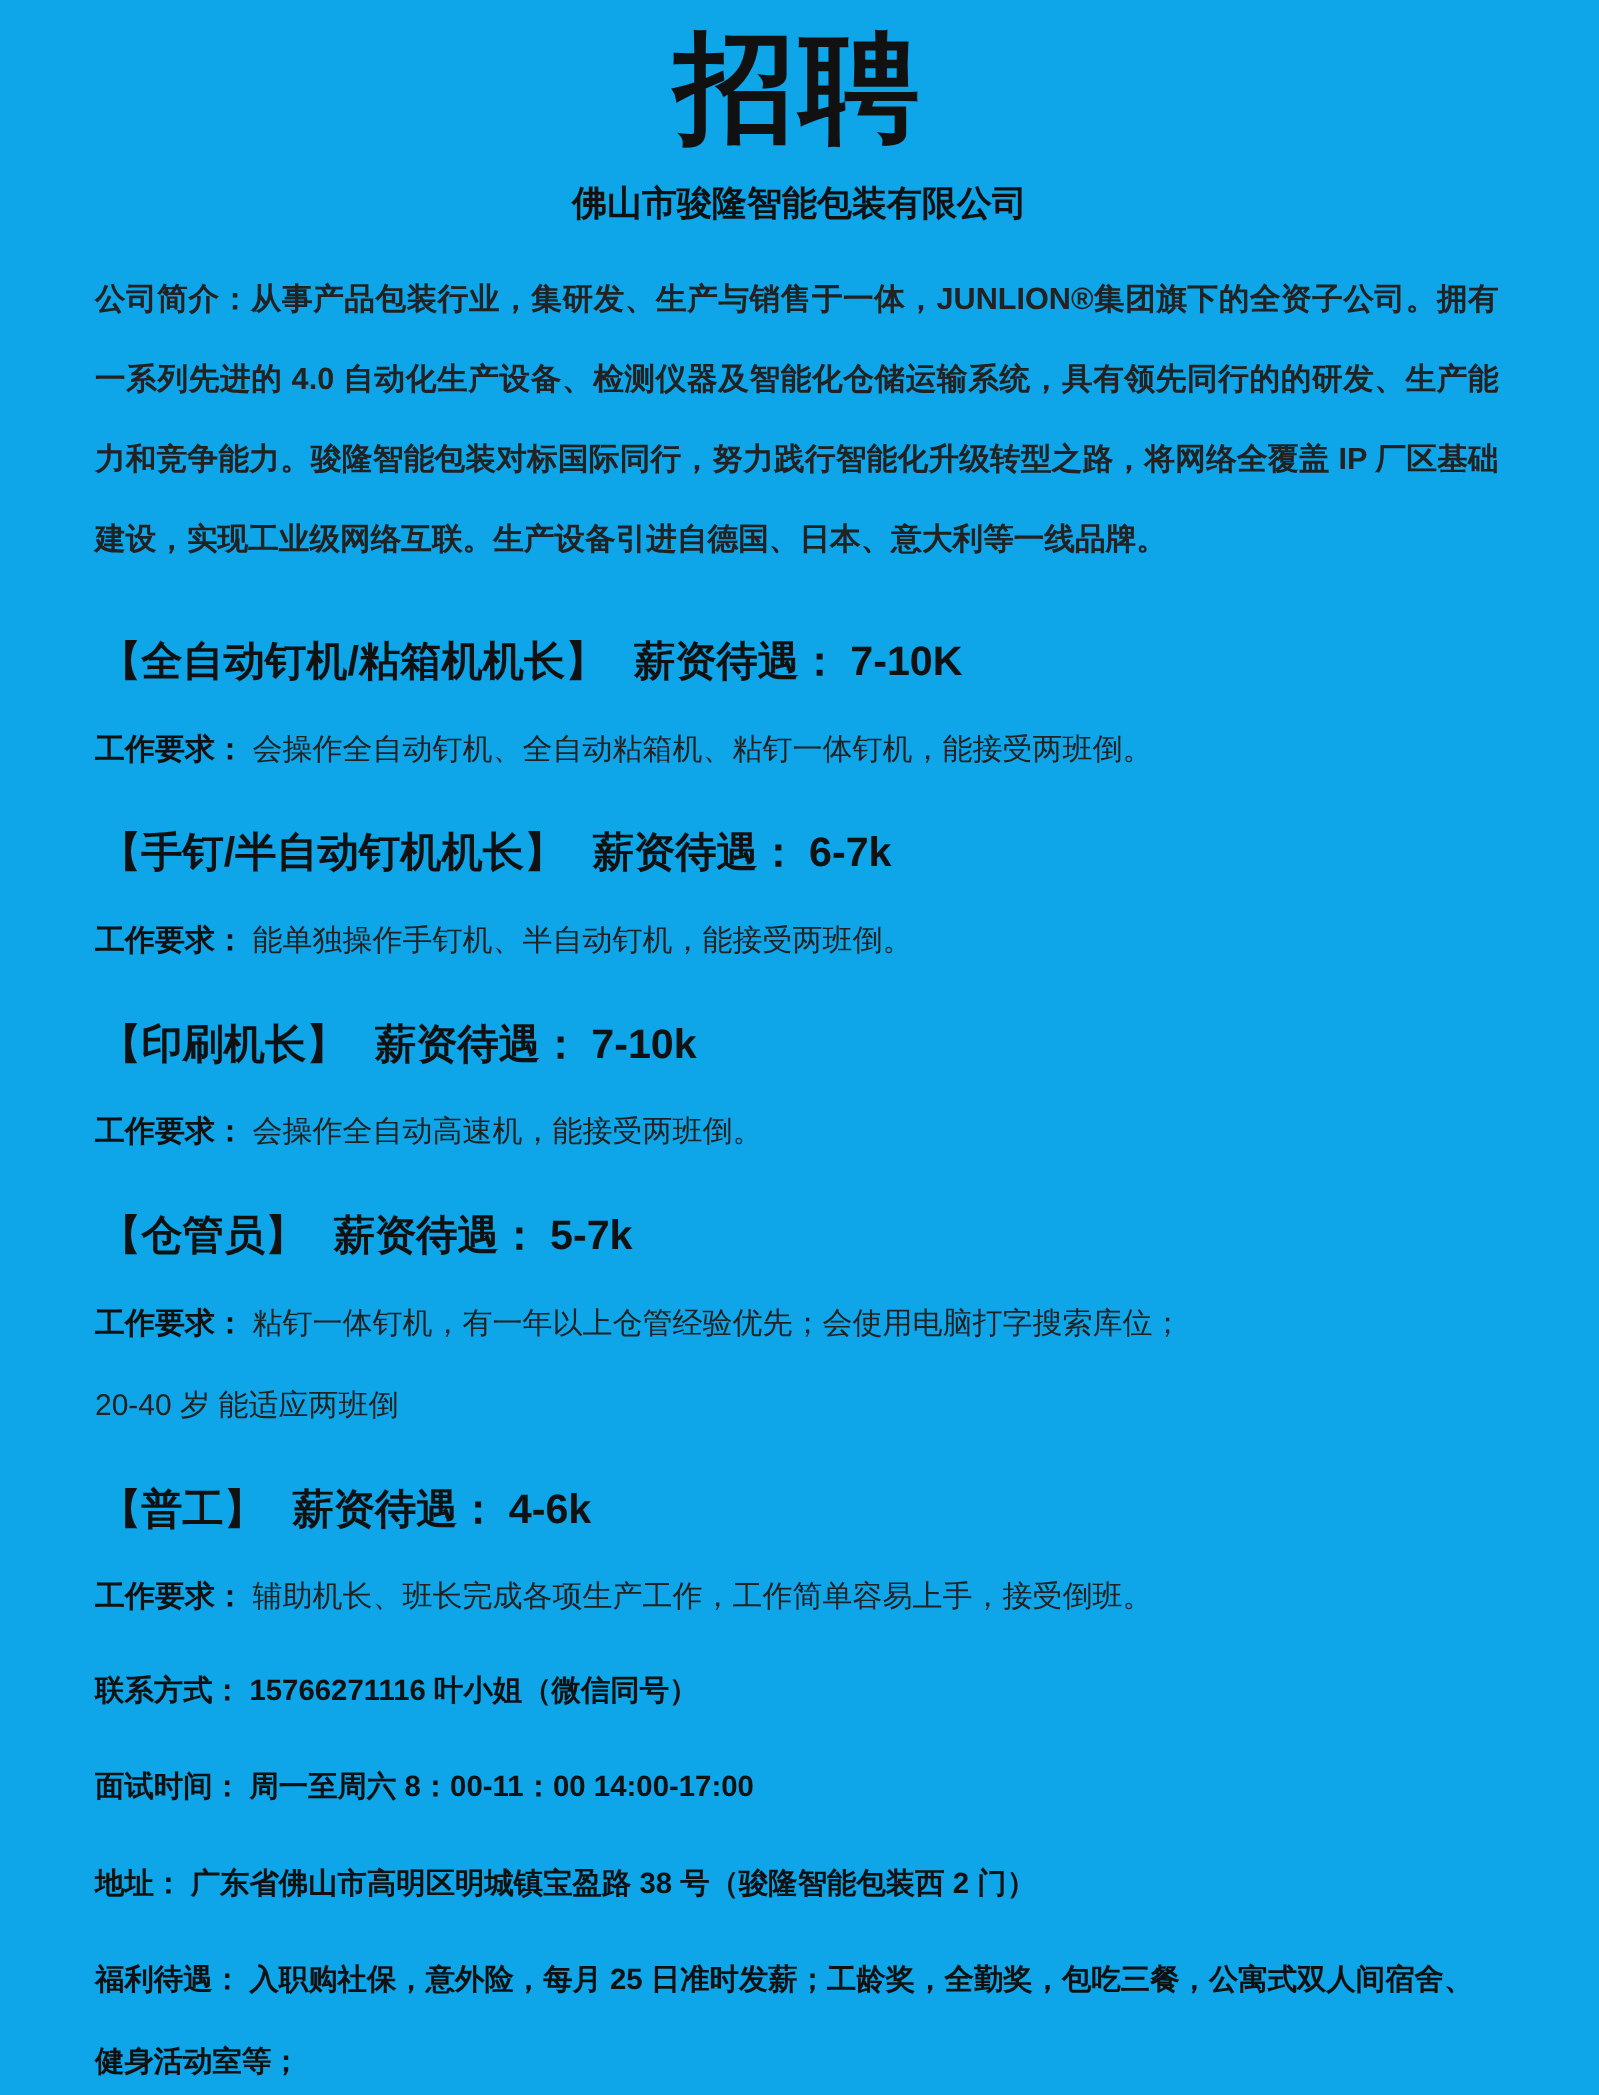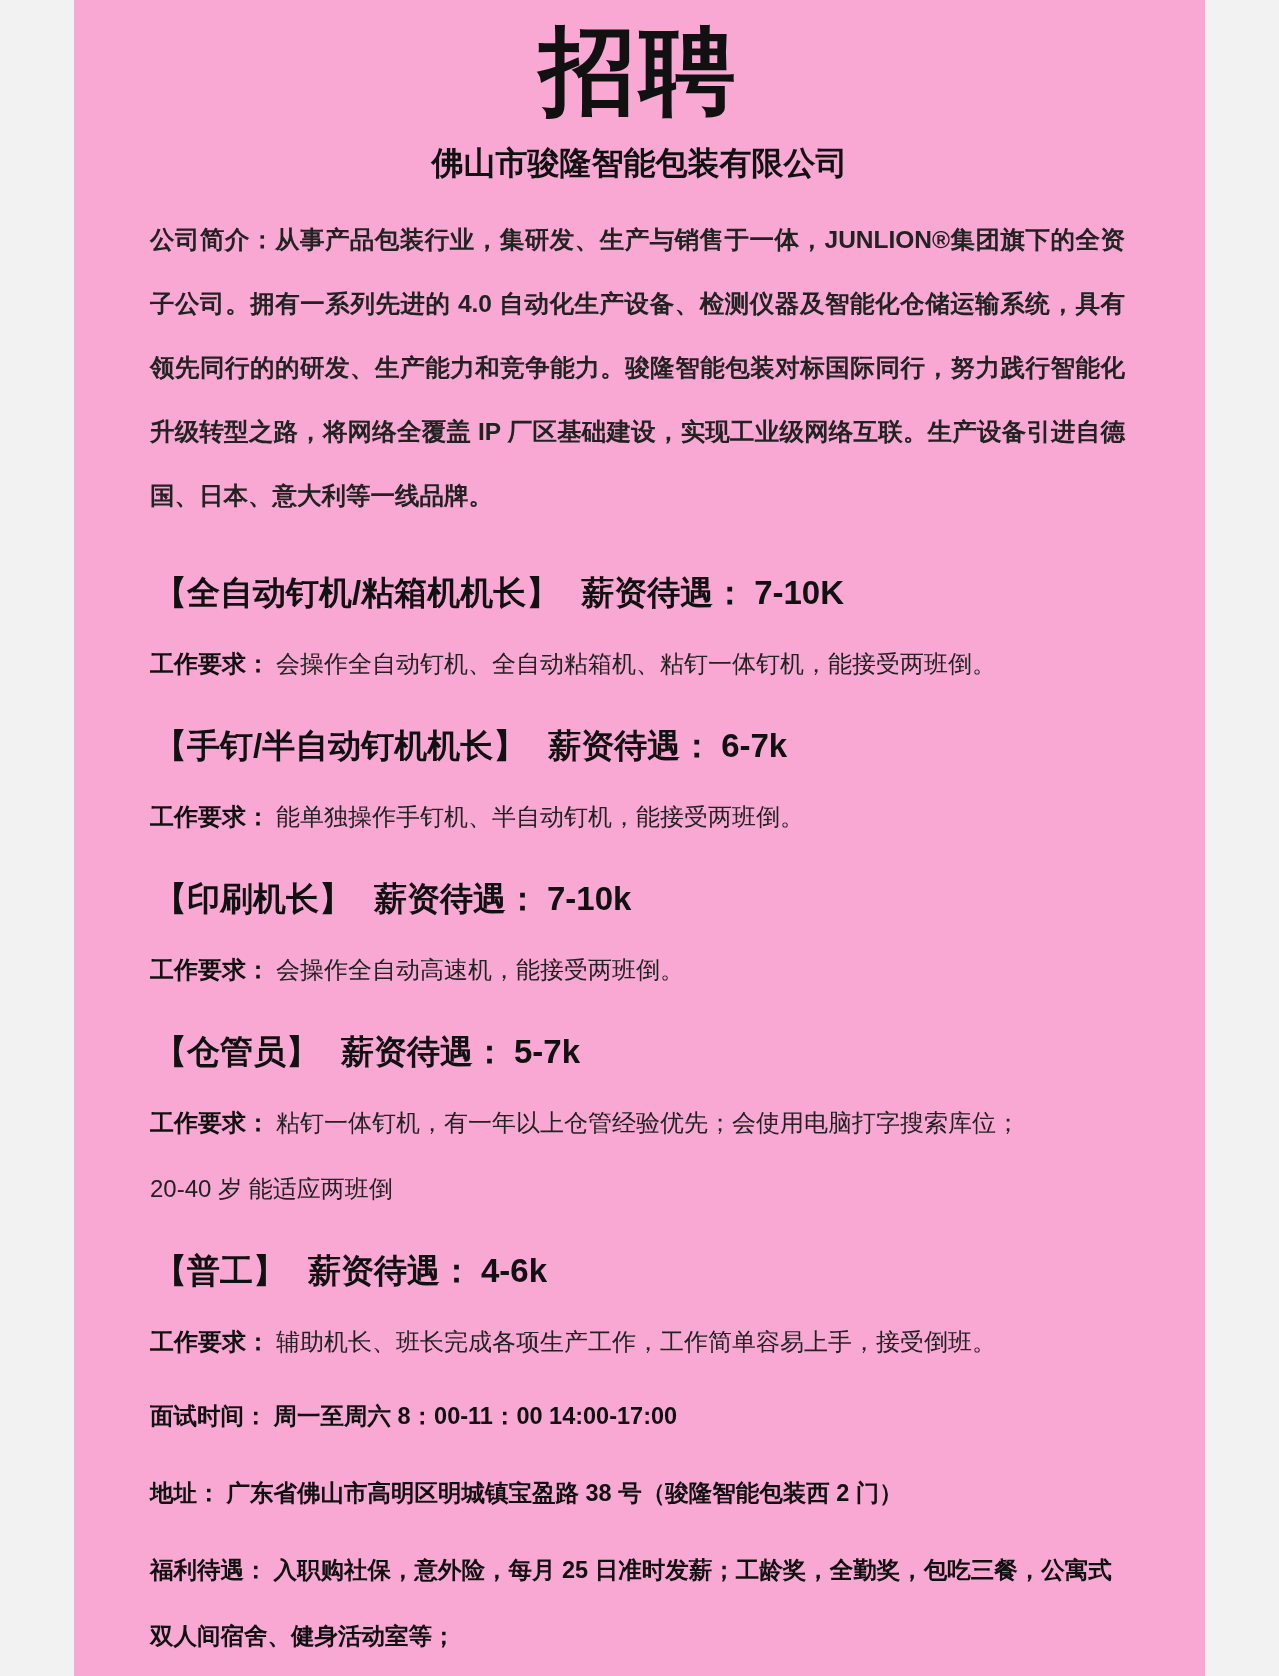--- a/index.html
+++ b/index.html
@@ -1,40 +1,40 @@
 <!DOCTYPE html>
 <html><head>
 <meta charset="utf-8">
 <style>
   * { box-sizing: border-box; }
   html, body { margin: 0; padding: 0; background: #f2f2f2; }
   .page {
     position: relative;
-    width: 1131px;
+    width: 1279px;
     height: 1676px;
     margin: 0 auto;
-    background: #f9a8d4;
+    background: #0ea5e9;
     color: #1b1b1b;
     font-family: "Liberation Sans", "DejaVu Sans", sans-serif;
     overflow: hidden;
   }
   .title {
     margin: 0;
     padding-top: 16px;
     text-align: center;
     font-size: 96px;
     line-height: 110px;
     font-weight: 900;
     letter-spacing: 4px;
     color: #111;
   }
   .company {
     margin: 16px 0 0 0;
     text-align: center;
-    font-size: 32px;
+    font-size: 28px;
     line-height: 42px;
     font-weight: 800;
     color: #111;
   }
   .intro {
     margin: 24px 80px 0 76px;
     font-size: 24.5px;
     line-height: 64px;
     font-weight: 700;
     text-align: justify;
@@ -119,20 +119,23 @@
 
   <section class="job">
     <h3 class="job-heading">
       <span>【普工】</span><span class="job-salary"><span>薪资待遇：</span><span class="sal-val">4-6k</span></span>
     </h3>
     <p class="req">
       <span class="req-label">工作要求：</span><span>辅助机长、班长完成各项生产工作，工作简单容易上手，接受倒班。</span>
     </p>
   </section>
 
+  <p class="contact-row">
+    <span>联系方式：</span><span class="c-val">15766271116  叶小姐（微信同号）</span>
+  </p>
 
   <p class="contact-row">
     <span>面试时间：</span><span class="c-val">周一至周六  8：00-11：00  14:00-17:00</span>
   </p>
 
   <p class="contact-row">
     <span>地址：</span><span class="c-val">广东省佛山市高明区明城镇宝盈路 38 号（骏隆智能包装西 2 门）</span>
   </p>
 
   <p class="contact-row benefits">

